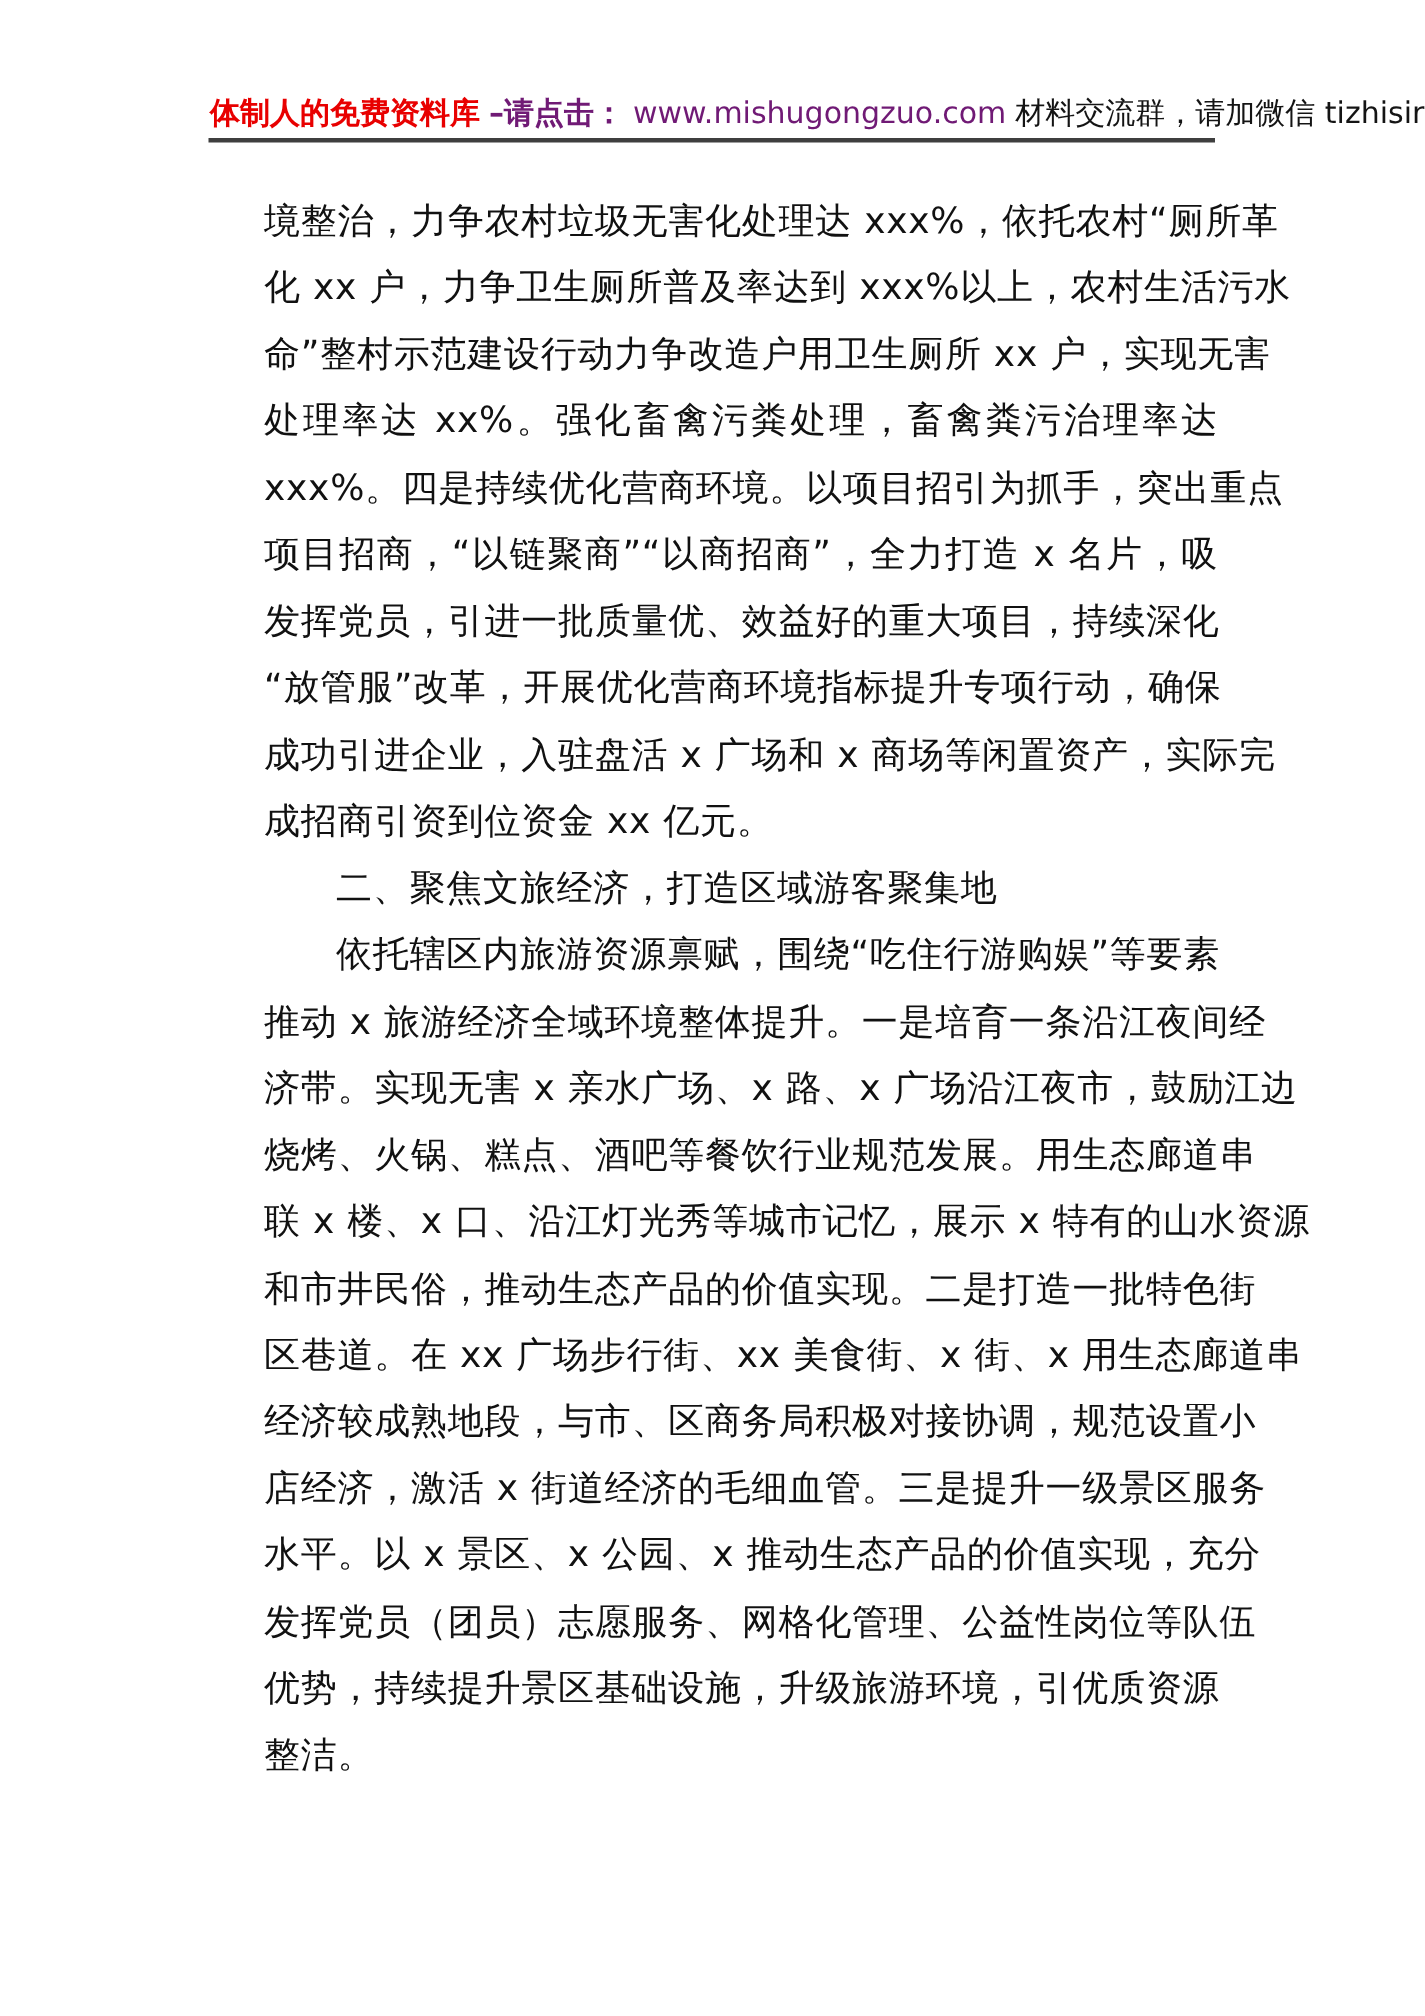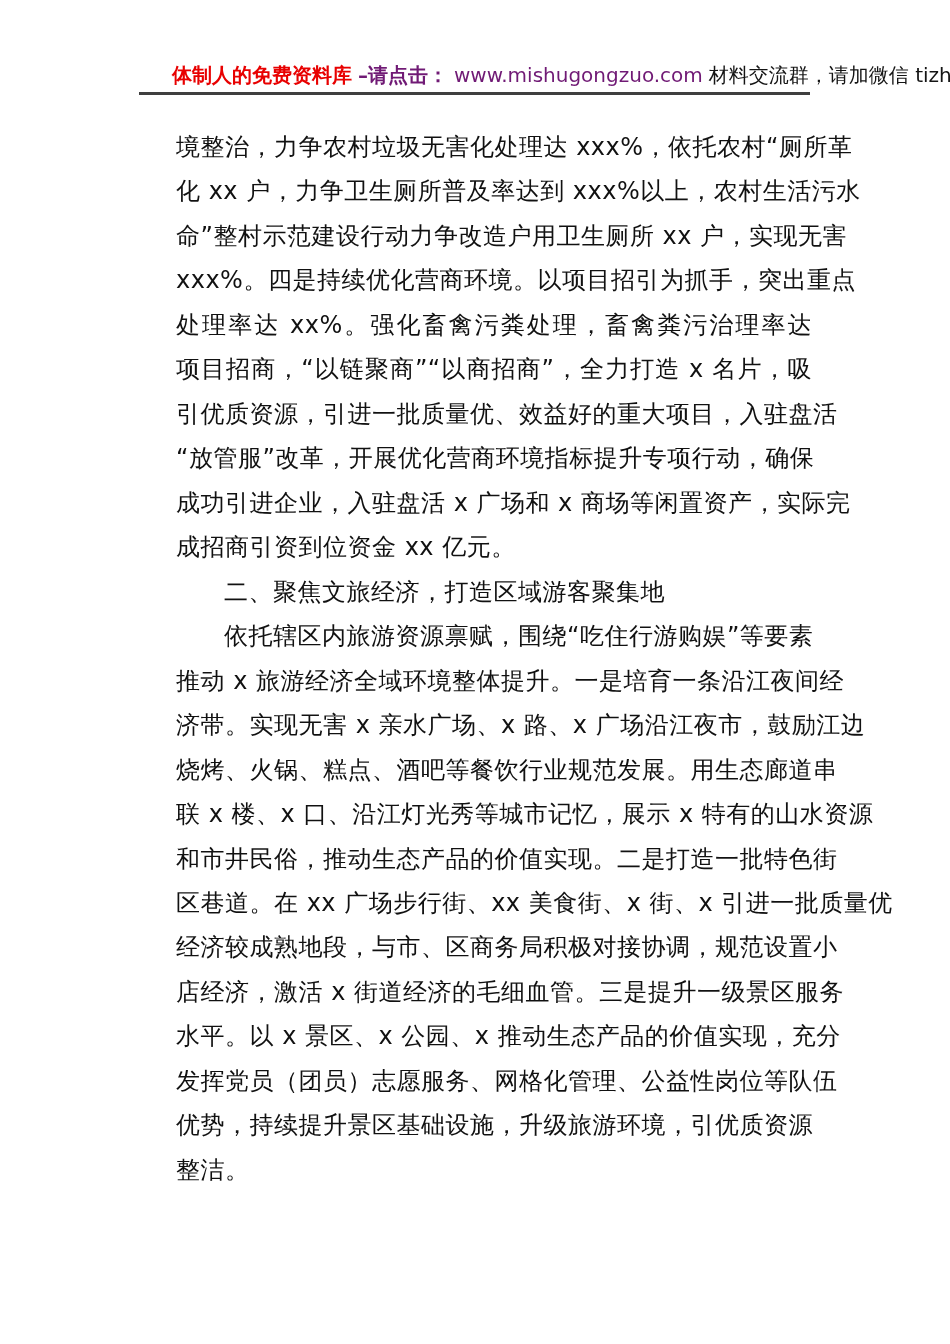--- a/index.html
+++ b/index.html
@@ -50,44 +50,44 @@
   .line.indent{
     text-indent:2em;
   }
 </style>
 </head>
 <body>
 
 <div class="page">
 
   <div class="header">
-    <span class="brand" style="color: rgb(232, 0, 0); margin-left: 32px;">体制人的免费资料库</span><span class="click">–请点击：</span><span class="url" style="color: #701a75; text-align: center;">www.mishugongzuo.com</span><span class="suffix">材料交流群，请加微信 tizhisiri</span>
+    <span class="brand" style="color: rgb(232, 0, 0);">体制人的免费资料库</span><span class="click">–请点击：</span><span class="url" style="color: #701a75; text-align: center;">www.mishugongzuo.com</span><span class="suffix">材料交流群，请加微信 tizhisiri</span>
   </div>
 
   <div class="rule" style="background: rgb(63, 63, 63);"></div>
 
   <div class="content" id="doc-content" style="color: rgb(17, 17, 17);">
       <div class="line">境整治，力争农村垃圾无害化处理达 xxx%，依托农村“厕所革</div>
       <div class="line">化 xx 户，力争卫生厕所普及率达到 xxx%以上，农村生活污水</div>
       <div class="line">命”整村示范建设行动力争改造户用卫生厕所 xx 户，实现无害</div>
+      <div class="line">处理率达 xx%。强化畜禽污粪处理，畜禽粪污治理率达</div>
       <div class="line">xxx%。四是持续优化营商环境。以项目招引为抓手，突出重点</div>
-      <div class="line">处理率达 xx%。强化畜禽污粪处理，畜禽粪污治理率达</div>
       <div class="line">项目招商，“以链聚商”“以商招商”，全力打造 x 名片，吸</div>
-      <div class="line">引优质资源，引进一批质量优、效益好的重大项目，入驻盘活</div>
+      <div class="line">发挥党员，引进一批质量优、效益好的重大项目，持续深化</div>
       <div class="line">“放管服”改革，开展优化营商环境指标提升专项行动，确保</div>
       <div class="line">成功引进企业，入驻盘活 x 广场和 x 商场等闲置资产，实际完</div>
       <div class="line no-j">成招商引资到位资金 xx 亿元。</div>
       <div class="line no-j indent">二、聚焦文旅经济，打造区域游客聚集地</div>
       <div class="line indent">依托辖区内旅游资源禀赋，围绕“吃住行游购娱”等要素</div>
       <div class="line">推动 x 旅游经济全域环境整体提升。一是培育一条沿江夜间经</div>
       <div class="line">济带。实现无害 x 亲水广场、x 路、x 广场沿江夜市，鼓励江边</div>
       <div class="line">烧烤、火锅、糕点、酒吧等餐饮行业规范发展。用生态廊道串</div>
       <div class="line">联 x 楼、x 口、沿江灯光秀等城市记忆，展示 x 特有的山水资源</div>
       <div class="line">和市井民俗，推动生态产品的价值实现。二是打造一批特色街</div>
-      <div class="line">区巷道。在 xx 广场步行街、xx 美食街、x 街、x 引进一批质量优</div>
+      <div class="line">区巷道。在 xx 广场步行街、xx 美食街、x 街、x 用生态廊道串</div>
       <div class="line">经济较成熟地段，与市、区商务局积极对接协调，规范设置小</div>
       <div class="line">店经济，激活 x 街道经济的毛细血管。三是提升一级景区服务</div>
       <div class="line">水平。以 x 景区、x 公园、x 推动生态产品的价值实现，充分</div>
       <div class="line">发挥党员（团员）志愿服务、网格化管理、公益性岗位等队伍</div>
       <div class="line">优势，持续提升景区基础设施，升级旅游环境，引优质资源</div>
       <div class="line no-j">整洁。</div>
     </div>
 
 </div>
 

